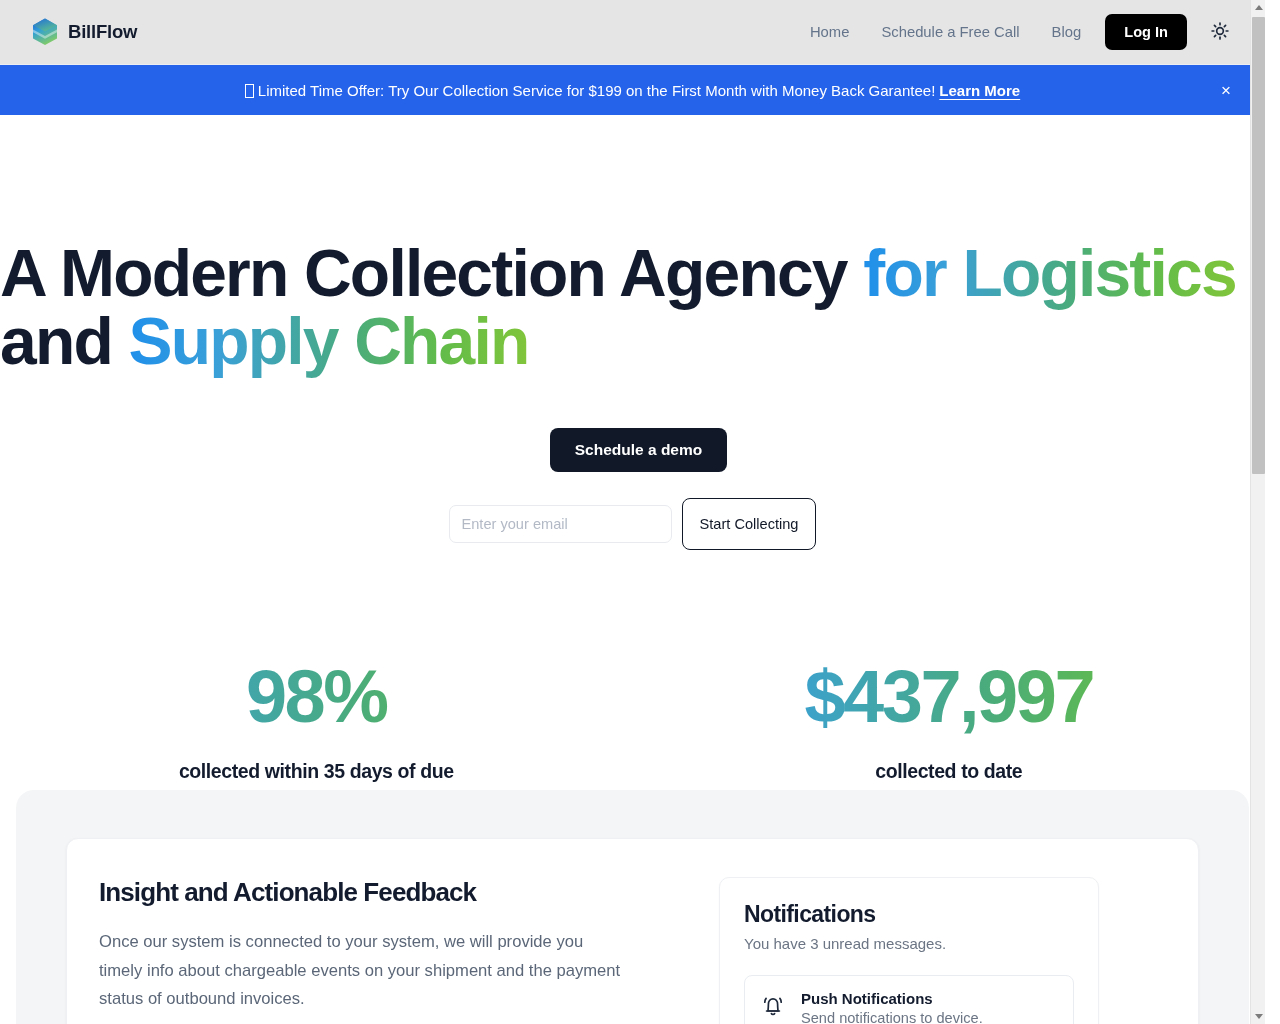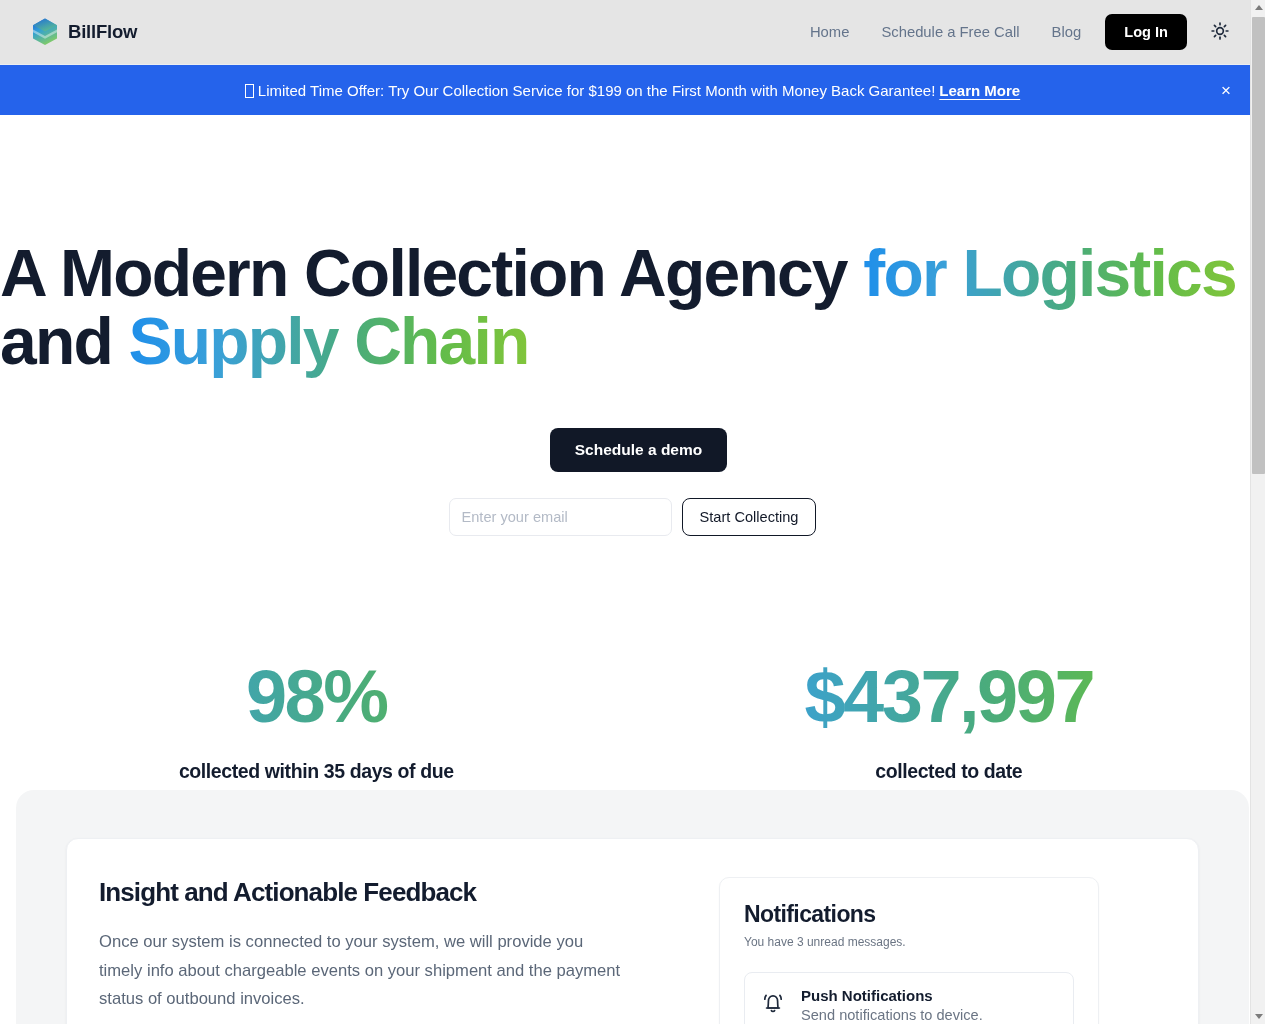--- a/index.html
+++ b/index.html
@@ -130,21 +130,21 @@
   .email-input {
     width: 223px; height: 38px;
     border: 1px solid #e8eaef; border-radius: 7px;
     padding: 0 12px; font-size: 14.6px;
     color: #111827; background: #ffffff;
     font-family: "Liberation Sans", sans-serif;
     outline: none;
   }
   .email-input::placeholder { color: #b3bac6; }
   .collect-btn {
-    height: 38px;
+    height: 52px;
     background: #ffffff; color: #111827;
     font-size: 14.6px;
     border: 1.6px solid #111827; border-radius: 8px;
     padding: 0 17px; cursor: pointer;
     font-family: "Liberation Sans", sans-serif;
   }
 
   
   .stats {
     position: absolute; top: 660px; left: 0;
@@ -201,21 +201,21 @@
     border-radius: 10px;
     box-shadow: 0 1px 2px rgba(16,24,40,0.04);
     padding: 23px 24px 24px 24px;
   }
   .notif-title {
     font-size: 23px; font-weight: bold;
     color: #131c2e; letter-spacing: -0.6px;
   }
   .notif-sub {
     margin-top: 7px;
-    font-size: 12px; color: #6b7584;
+    font-size: 15px; color: #6b7584;
   }
   .notif-item {
     margin-top: 23px;
     border: 1px solid #e9ecf1;
     border-radius: 8px;
     padding: 14px 16px;
     display: flex; align-items: center; gap: 16px;
   }
   .notif-item-title {
     font-size: 15px; font-weight: bold; color: #131c2e;

